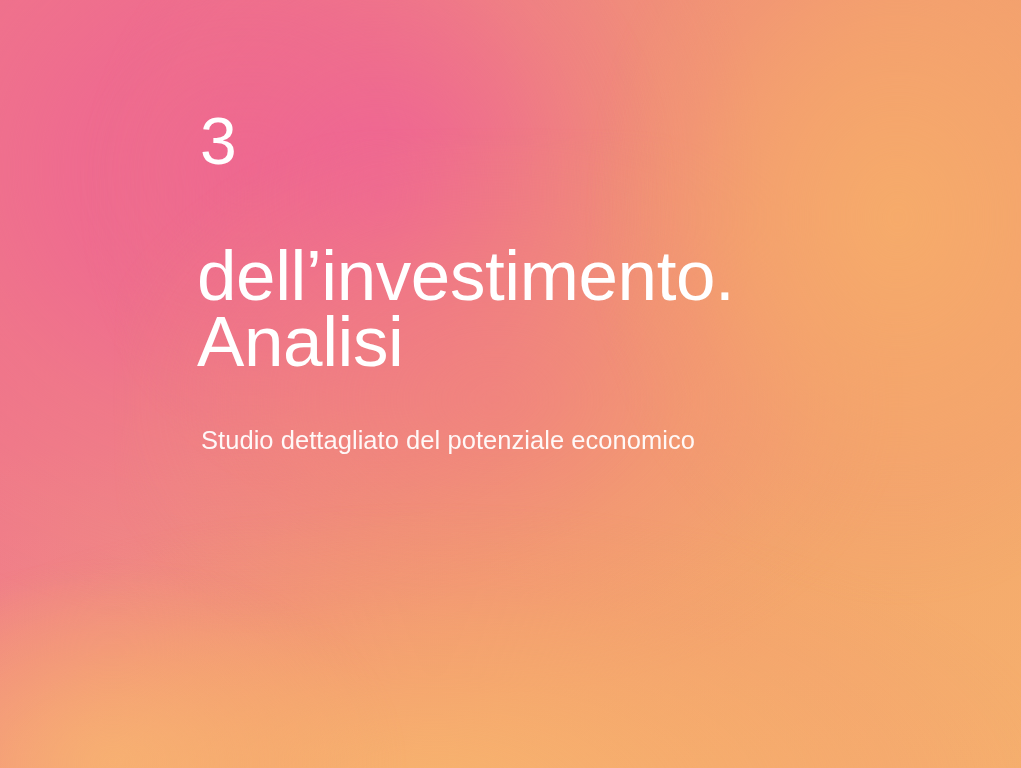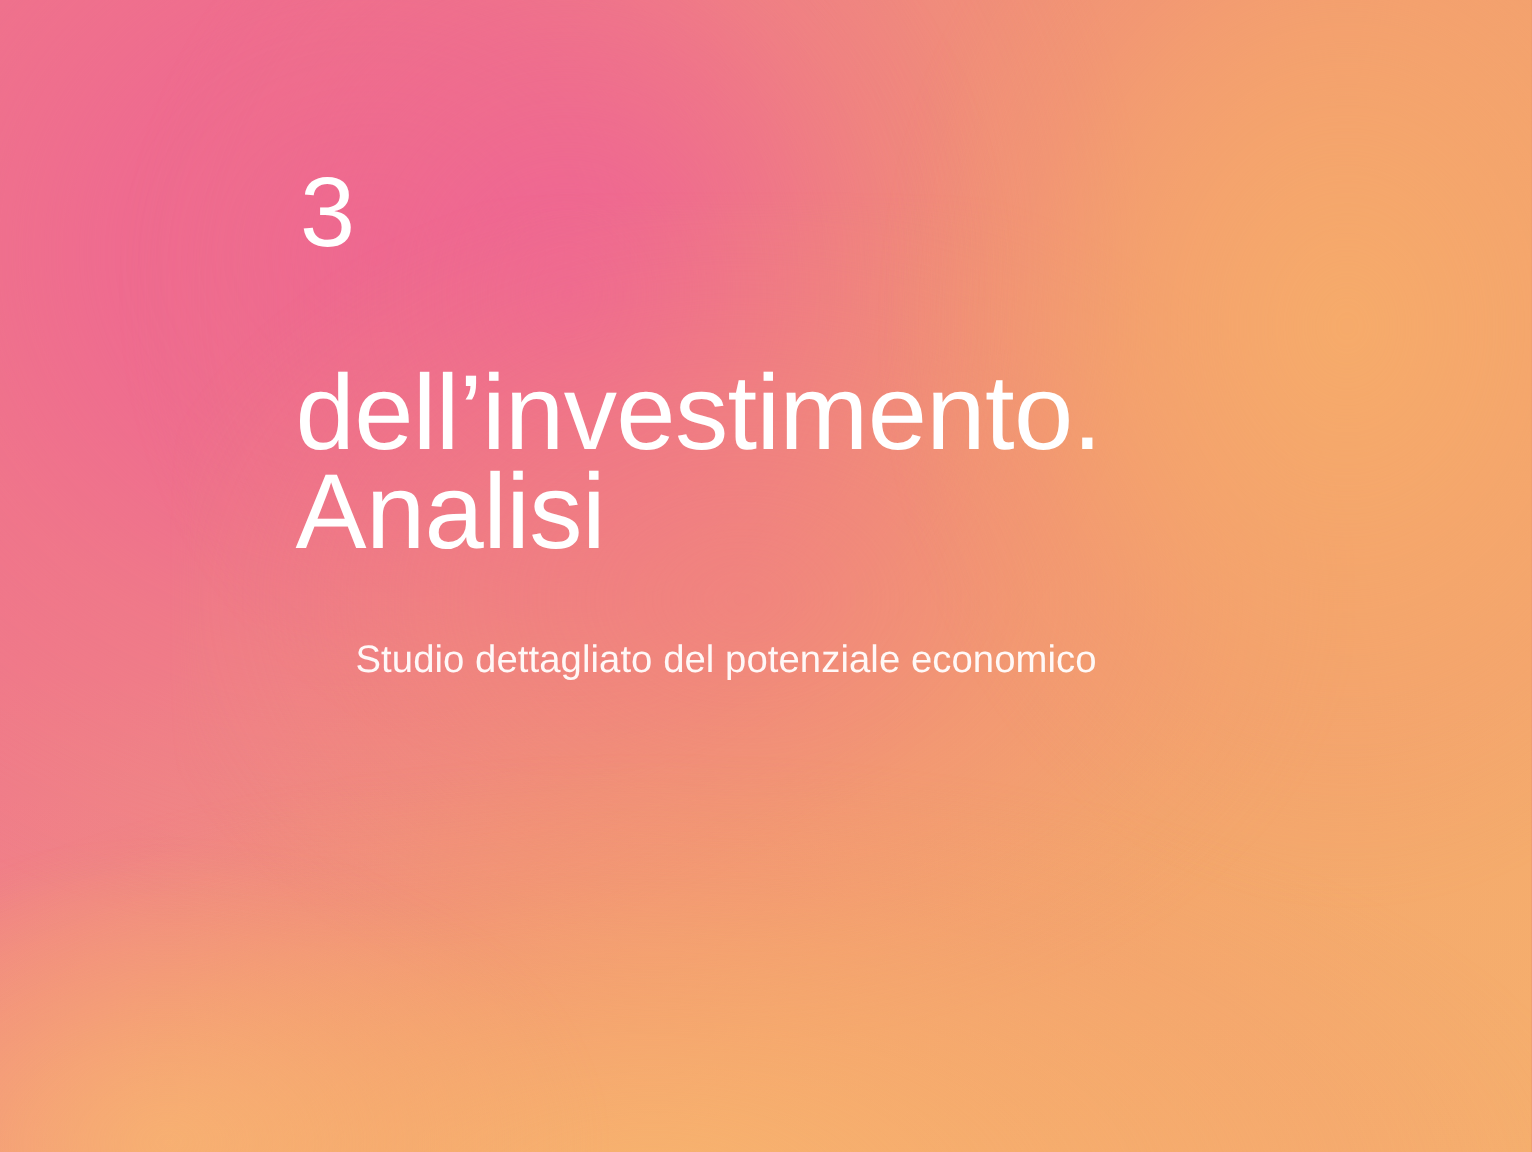--- a/index.html
+++ b/index.html
@@ -181,21 +181,20 @@
   .subtitle {
     position: absolute;
     top: 424px;
     left: 1px;
     font-size: 25.5px;
     font-weight: 400;
     line-height: 32px;
     color: rgba(255,255,255,0.94);
     letter-spacing: 0.05px;
     white-space: nowrap;
-    margin-left: 36px;
   }
 
   .subtitle .line {
     display: block;
   }
 </style>
 </head>
 <body>
 
 <div class="slide">

